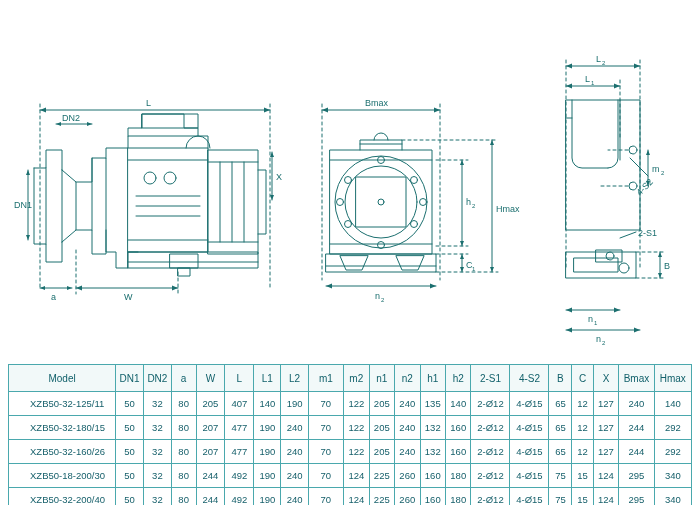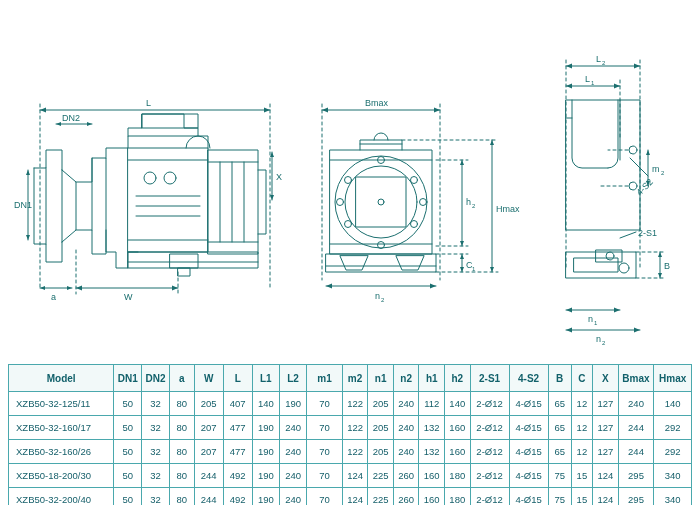--- a/index.html
+++ b/index.html
@@ -47,29 +47,29 @@
   table.spec th, table.spec td {
     border: 1px solid #4aa8ad;
     text-align: center;
     padding: 0;
     height: 23px;
     white-space: nowrap;
     font-weight: normal;
   }
   table.spec thead th {
     background: #f2f9f9;
-    font-weight: bold;
+    font-weight: normal;
     height: 26px;
     font-size: 10px;
     color: #12616b;
     margin-left: 9px;
   }
   table.spec tbody td.model {
     text-align: left;
-    padding-left: 7px;
+    padding-left: 21px;
     font-size: 9.5px;
   }
   table.spec thead th.model {
     text-align: center;
   }
 </style>
 </head>
 <body>
 
 <div id="page">
@@ -326,32 +326,32 @@
             <td>32</td>
             <td>80</td>
             <td>205</td>
             <td>407</td>
             <td>140</td>
             <td>190</td>
             <td>70</td>
             <td>122</td>
             <td>205</td>
             <td>240</td>
-            <td>112</td>
+            <td>135</td>
             <td>140</td>
             <td>2-Ø12</td>
             <td>4-Ø15</td>
             <td>65</td>
             <td>12</td>
             <td>127</td>
             <td>240</td>
             <td>140</td>
           </tr>
           <tr>
-            <td class="model">XZB50-32-160/17</td>
+            <td class="model">XZB50-32-180/15</td>
             <td>50</td>
             <td>32</td>
             <td>80</td>
             <td>207</td>
             <td>477</td>
             <td>190</td>
             <td>240</td>
             <td>70</td>
             <td>122</td>
             <td>205</td>

